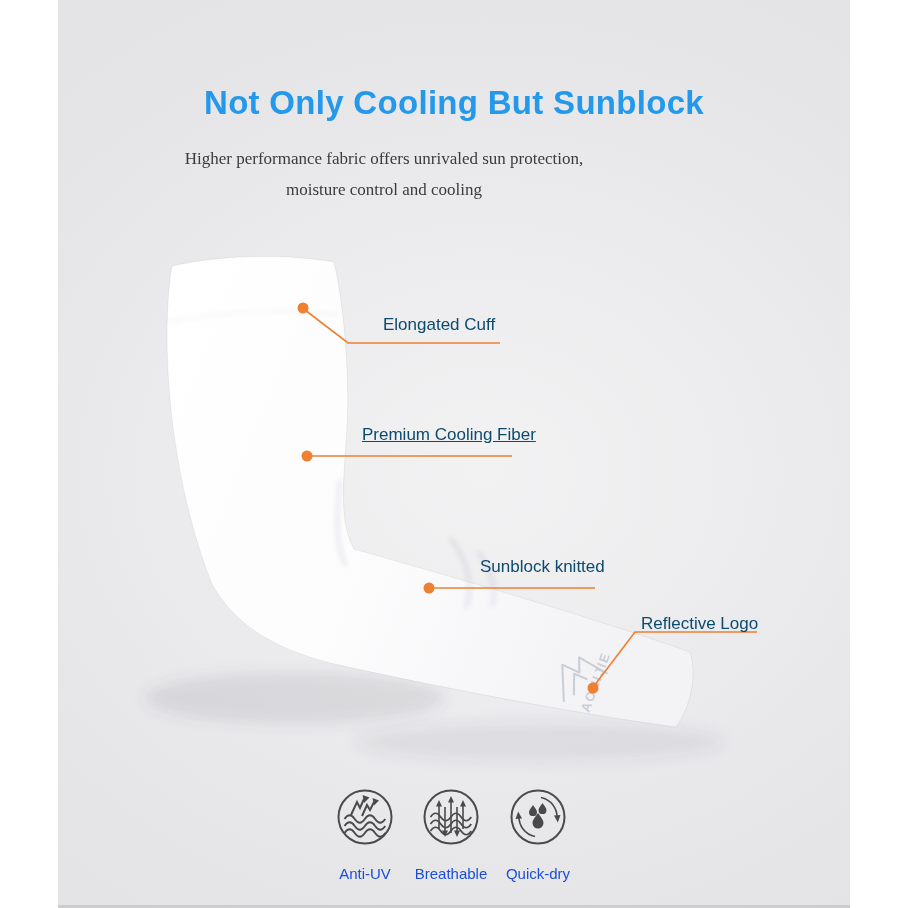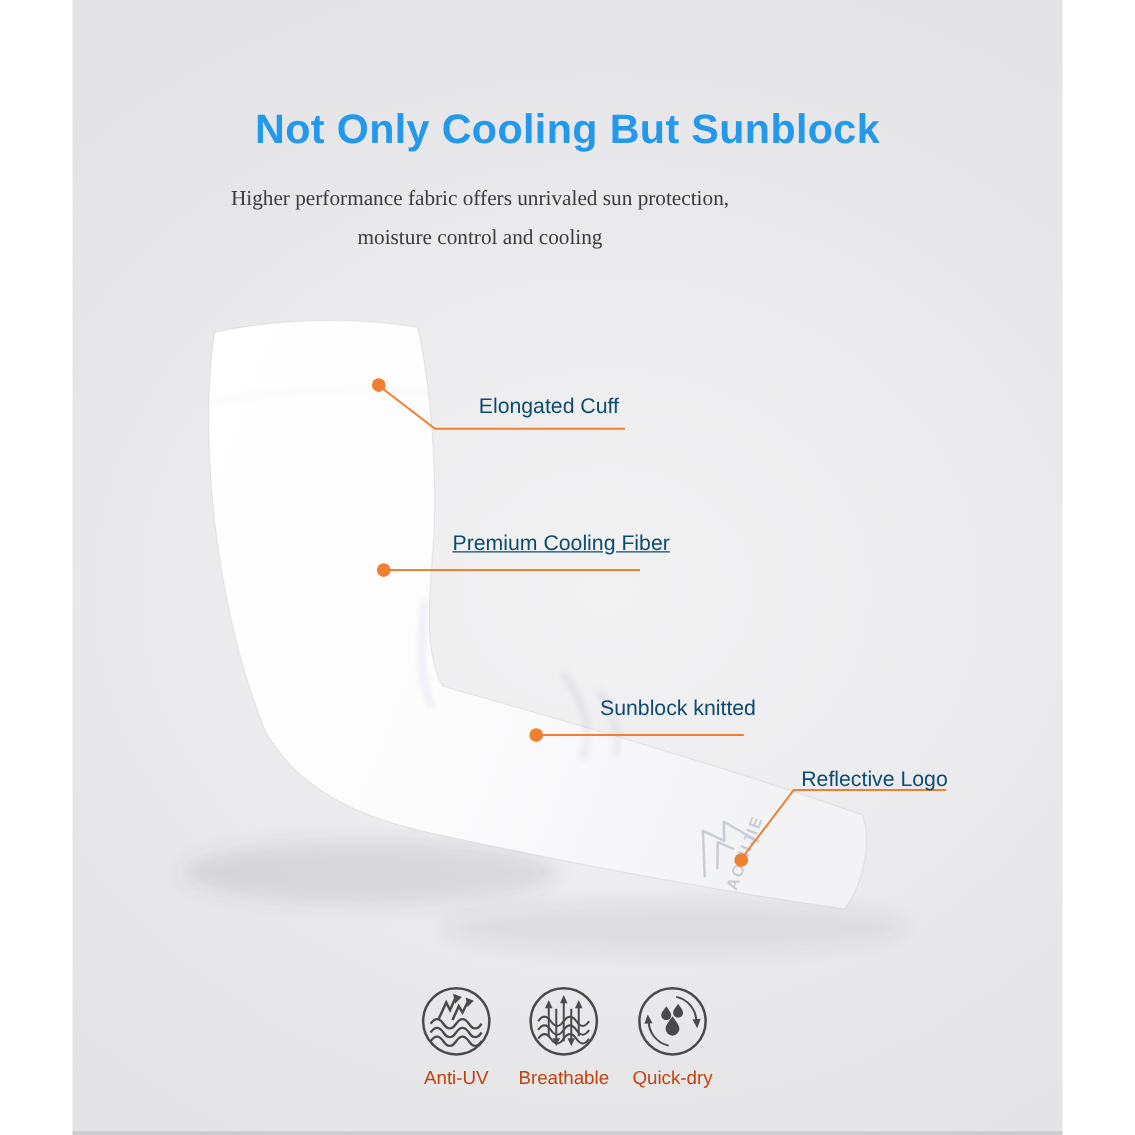--- a/index.html
+++ b/index.html
@@ -35,21 +35,21 @@
   #callout-label-2 { left: 480px; top: 557px; }
   #callout-label-3 { left: 641px; top: 583px; margin-top: 31px; }
 
   .feature {
     position: absolute; top: 788px; width: 90px; text-align: center;
   }
   #feature-0 { left: 320px; }
   #feature-1 { left: 406px; }
   #feature-2 { left: 493px; }
   .feature svg { display: block; margin: 0 auto; }
-  .feature-label { margin-top: 8px; font-size: 15px; color: #c2410c; }
+  .feature-label { margin-top: 19px; font-size: 15px; color: #1d4ed8; }
 </style>
 </head>
 <body>
 
 <div class="stage">
 
   <div class="photo"></div>
 
   <h1 class="title">Not Only Cooling But Sunblock</h1>
 

